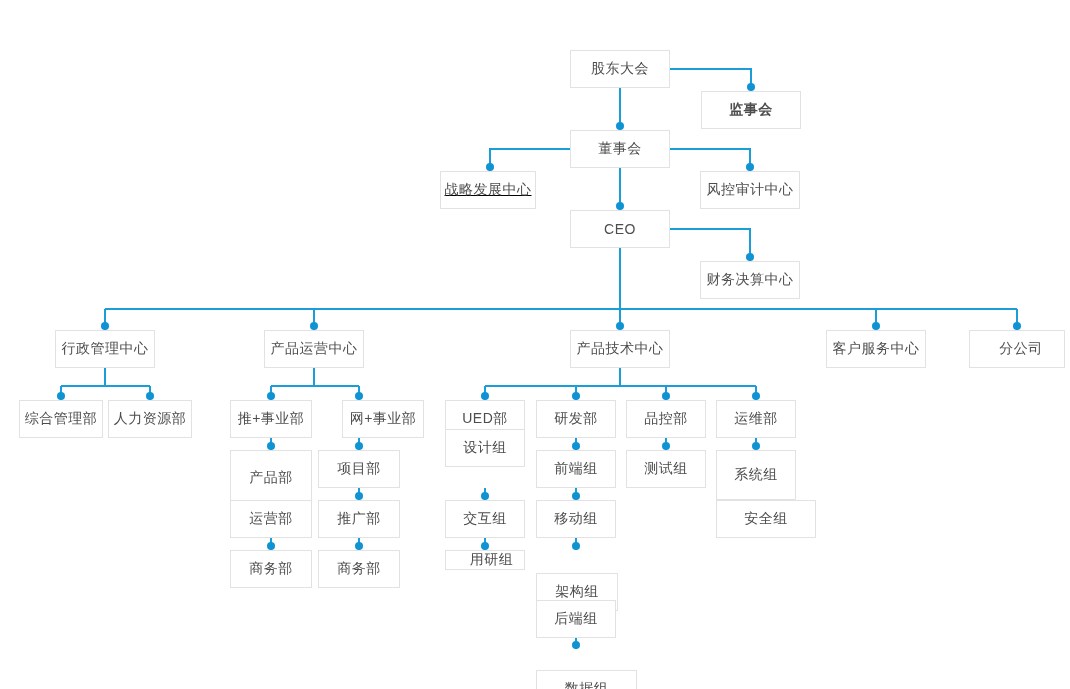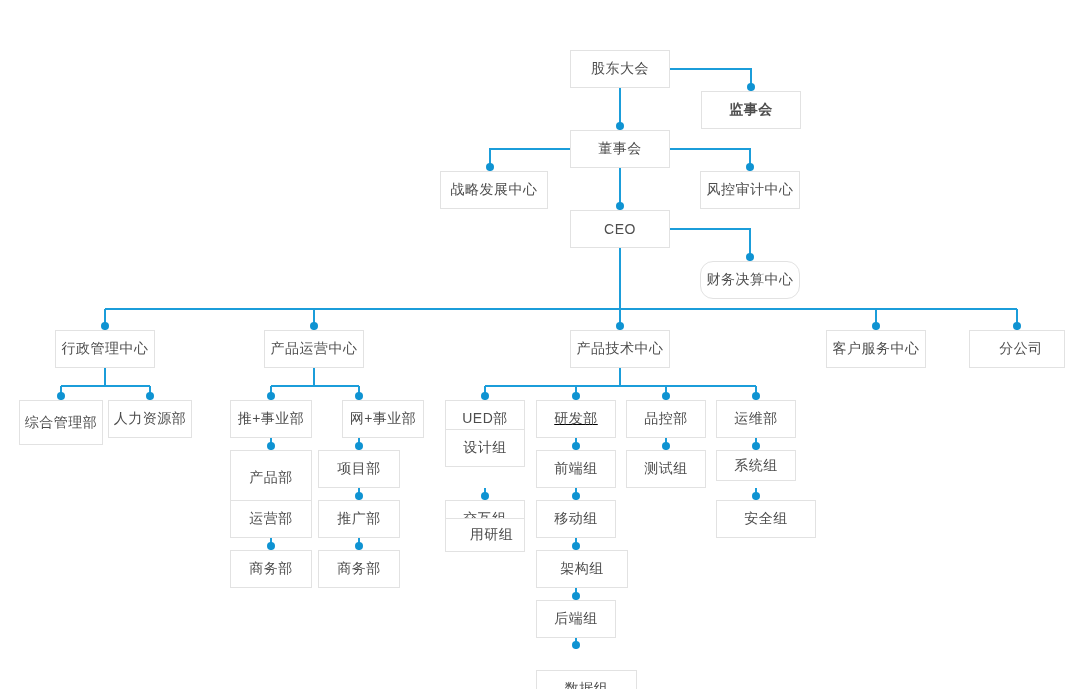--- a/index.html
+++ b/index.html
@@ -124,48 +124,48 @@
     </svg>
 <div class="node" style="left: 570px; top: 50px; width: 100px; height: 38px;">
     <span class="node-label">股东大会</span>
   </div>
     <div class="node" style="left: 701px; top: 91px; width: 100px; height: 38px; font-weight: bold;">
     <span class="node-label">监事会</span>
   </div>
     <div class="node" style="left: 570px; top: 130px; width: 100px; height: 38px;">
     <span class="node-label">董事会</span>
   </div>
-    <div class="node" style="left: 440px; top: 171px; width: 108px; height: 38px;">
+    <div class="node" style="left: 440px; top: 171px; width: 96px; height: 38px; text-decoration: underline;">
     <span class="node-label">战略发展中心</span>
   </div>
     <div class="node" style="left: 700px; top: 171px; width: 100px; height: 38px;">
     <span class="node-label">风控审计中心</span>
   </div>
     <div class="node" style="left: 570px; top: 210px; width: 100px; height: 38px;">
     <span class="node-label">CEO</span>
   </div>
-    <div class="node" style="left: 700px; top: 261px; width: 100px; height: 38px; border-radius: 13px;">
+    <div class="node" style="left: 700px; top: 261px; width: 100px; height: 38px;">
     <span class="node-label">财务决算中心</span>
   </div>
     <div class="node" style="left: 55px; top: 330px; width: 100px; height: 38px;">
     <span class="node-label">行政管理中心</span>
   </div>
     <div class="node" style="left: 264px; top: 330px; width: 100px; height: 38px;">
     <span class="node-label">产品运营中心</span>
   </div>
     <div class="node" style="left: 570px; top: 330px; width: 100px; height: 38px;">
     <span class="node-label">产品技术中心</span>
   </div>
     <div class="node" style="left: 826px; top: 330px; width: 100px; height: 38px;">
     <span class="node-label">客户服务中心</span>
   </div>
     <div class="node" style="left: 969px; top: 330px; width: 96px; height: 38px; padding-left: 8px;">
     <span class="node-label">分公司</span>
   </div>
-    <div class="node" style="left: 19px; top: 400px; width: 84px; height: 45px;">
+    <div class="node" style="left: 19px; top: 400px; width: 84px; height: 38px;">
     <span class="node-label">综合管理部</span>
   </div>
     <div class="node" style="left: 108px; top: 400px; width: 84px; height: 38px;">
     <span class="node-label">人力资源部</span>
   </div>
     <div class="node" style="left: 230px; top: 400px; width: 82px; height: 38px;">
     <span class="node-label">推+事业部</span>
   </div>
     <div class="node" style="left: 318px; top: 400px; width: 82px; height: 38px; margin-left: 24px;">
     <span class="node-label">网+事业部</span>
@@ -190,49 +190,49 @@
   </div>
     <div class="node" style="left: 445px; top: 400px; width: 80px; height: 38px;">
     <span class="node-label">UED部</span>
   </div>
     <div class="node" style="left: 445px; top: 429px; width: 80px; height: 38px;">
     <span class="node-label">设计组</span>
   </div>
     <div class="node" style="left: 445px; top: 500px; width: 80px; height: 38px;">
     <span class="node-label">交互组</span>
   </div>
-    <div class="node" style="left: 445px; top: 518px; width: 80px; height: 34px; padding-left: 13px;">
+    <div class="node" style="left: 445px; top: 550px; width: 80px; height: 20px; padding-left: 13px;">
     <span class="node-label">用研组</span>
   </div>
-    <div class="node" style="left: 536px; top: 400px; width: 80px; height: 38px; text-decoration: underline;">
+    <div class="node" style="left: 536px; top: 400px; width: 80px; height: 38px;">
     <span class="node-label">研发部</span>
   </div>
     <div class="node" style="left: 536px; top: 450px; width: 80px; height: 38px;">
     <span class="node-label">前端组</span>
   </div>
     <div class="node" style="left: 536px; top: 500px; width: 80px; height: 38px;">
     <span class="node-label">移动组</span>
   </div>
-    <div class="node" style="left: 536px; top: 550px; width: 92px; height: 38px; font-family: Liberation Serif, serif;">
+    <div class="node" style="left: 536px; top: 573px; width: 82px; height: 38px; font-family: Liberation Serif, serif;">
     <span class="node-label">架构组</span>
   </div>
     <div class="node" style="left: 536px; top: 600px; width: 80px; height: 38px;">
     <span class="node-label">后端组</span>
   </div>
     <div class="node" style="left: 536px; top: 670px; width: 101px; height: 38px;">
     <span class="node-label">数据组</span>
   </div>
     <div class="node" style="left: 626px; top: 400px; width: 80px; height: 38px;">
     <span class="node-label">品控部</span>
   </div>
     <div class="node" style="left: 626px; top: 450px; width: 80px; height: 38px;">
     <span class="node-label">测试组</span>
   </div>
     <div class="node" style="left: 716px; top: 400px; width: 80px; height: 38px;">
     <span class="node-label">运维部</span>
   </div>
-    <div class="node" style="left: 716px; top: 450px; width: 80px; height: 31px;">
+    <div class="node" style="left: 716px; top: 450px; width: 80px; height: 50px;">
     <span class="node-label">系统组</span>
   </div>
     <div class="node" style="left: 716px; top: 500px; width: 100px; height: 38px;">
     <span class="node-label">安全组</span>
   </div>
   </div>
 
 </body></html>

